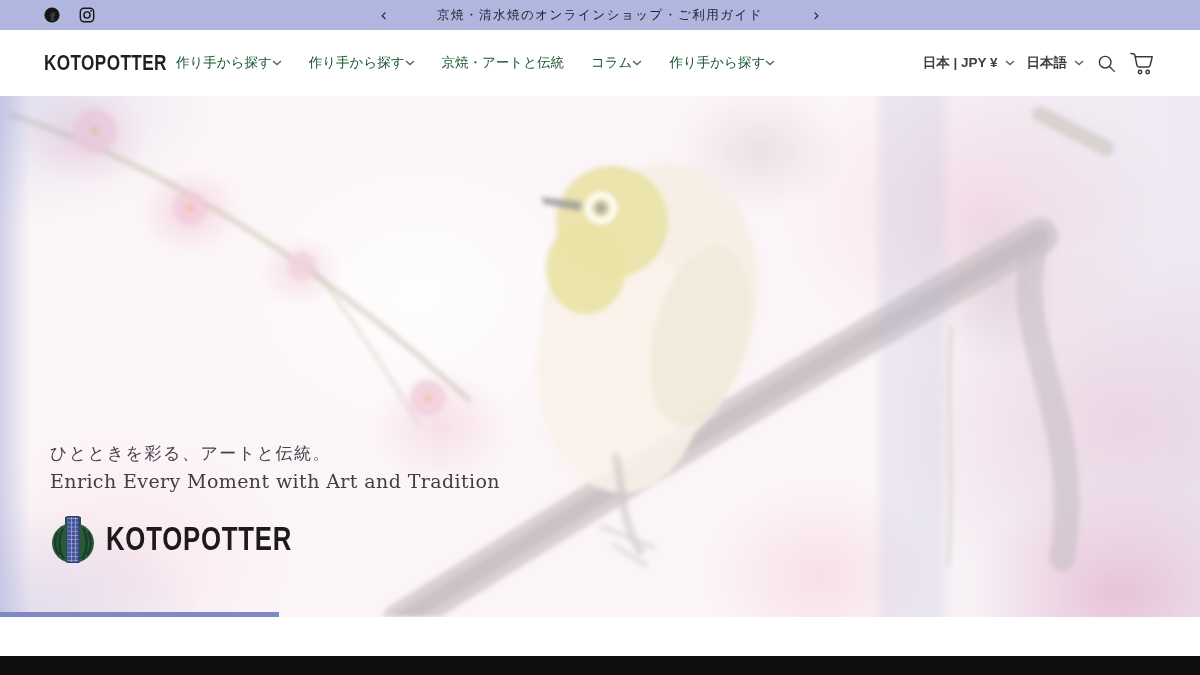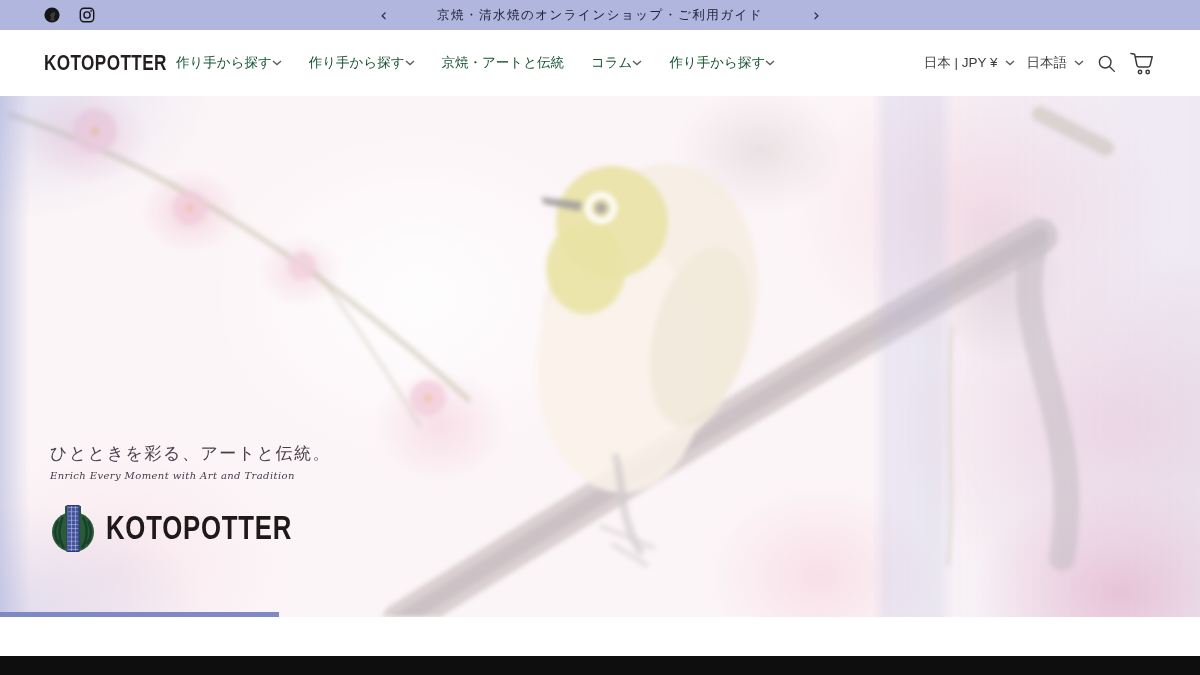--- a/index.html
+++ b/index.html
@@ -20,21 +20,21 @@
 
   
   .header { height:66px; background:#fff; display:flex; align-items:center; padding:0 44px; }
   .brand-logo { font-size:22px; font-weight:700; letter-spacing:.5px; color:#241e1e;
                 transform:scaleX(.78); transform-origin:left center; white-space:nowrap;
                 width:118px; flex:0 0 auto; cursor:pointer; }
   .nav { display:flex; align-items:center; gap:27px; margin-left:14px; }
   .nav-item { display:flex; align-items:center; font-size:13.5px; color:#14532d;
               cursor:pointer; white-space:nowrap; }
   .chev { width:10px; height:6px; stroke:#5a5a5a; stroke-width:1.3; fill:none; }
-  .header-right { margin-left:auto; display:flex; align-items:center; gap:12px; }
+  .header-right { margin-left:auto; display:flex; align-items:center; gap:12px;font-weight:bold; }
   .selector { display:flex; align-items:center; gap:7px; font-size:13.5px; color:#3e3e3e;
               cursor:pointer; white-space:nowrap; }
   .icon-btn { display:flex; align-items:center; cursor:pointer; }
   .icon-btn svg { display:block; stroke:#3a3a3a; fill:none; stroke-width:1.6;
                   stroke-linecap:round; stroke-linejoin:round; }
 
   
   .hero { position:relative; width:1200px; height:521px; overflow:hidden; background:#fbf1f4;padding-left:40px; }
   .hero-photo { position:absolute; inset:0;
     background:
@@ -59,22 +59,22 @@
       radial-gradient(300px 180px at 0px 0px, rgba(178,184,224,.38), rgba(178,184,224,0) 70%),
       radial-gradient(260px 150px at 20px 515px, rgba(178,184,224,.34), rgba(178,184,224,0) 72%),
       linear-gradient(90deg, rgba(0,0,0,0) 872px, rgba(179,185,225,.22) 886px, rgba(179,185,225,.22) 938px, rgba(0,0,0,0) 954px),
       linear-gradient(270deg, rgba(178,184,224,.2) 0px, rgba(178,184,224,.12) 150px, rgba(178,184,224,0) 330px),
       linear-gradient(rgba(255,255,255,.3), rgba(255,255,255,.3));
   }
 
   .hero-caption { position:absolute; left:50px; top:346px; z-index:3; }
   .tagline-jp { font-family:"DejaVu Serif","Liberation Serif",serif; font-size:17px;
                 letter-spacing:1.5px; color:#473e4b; }
-  .tagline-en { font-family:"DejaVu Serif","Liberation Serif",serif; font-size:10px;
-                letter-spacing:.4px; color:#423b48; margin-top:5px;font-style:italic; }
+  .tagline-en { font-family:"DejaVu Serif","Liberation Serif",serif; font-size:19px;
+                letter-spacing:.4px; color:#423b48; margin-top:5px; }
   .hero-brand-row { display:flex; align-items:center; margin-top:22px; }
   .hero-brand-row svg { display:block; margin-right:10px; }
   .hero-brand-text { font-size:33px; font-weight:700; letter-spacing:1px; color:#1f1a1a;
                      transform:scaleX(.78); transform-origin:left center; white-space:nowrap; }
 
   .hero-progress { position:absolute; left:0; bottom:0; height:5px; background:#7f89c4; z-index:4; }
 
   
   .gap-white { height:39px; background:#ffffff; }
   .footer-strip { height:19px; background:#0e0e0e; }

